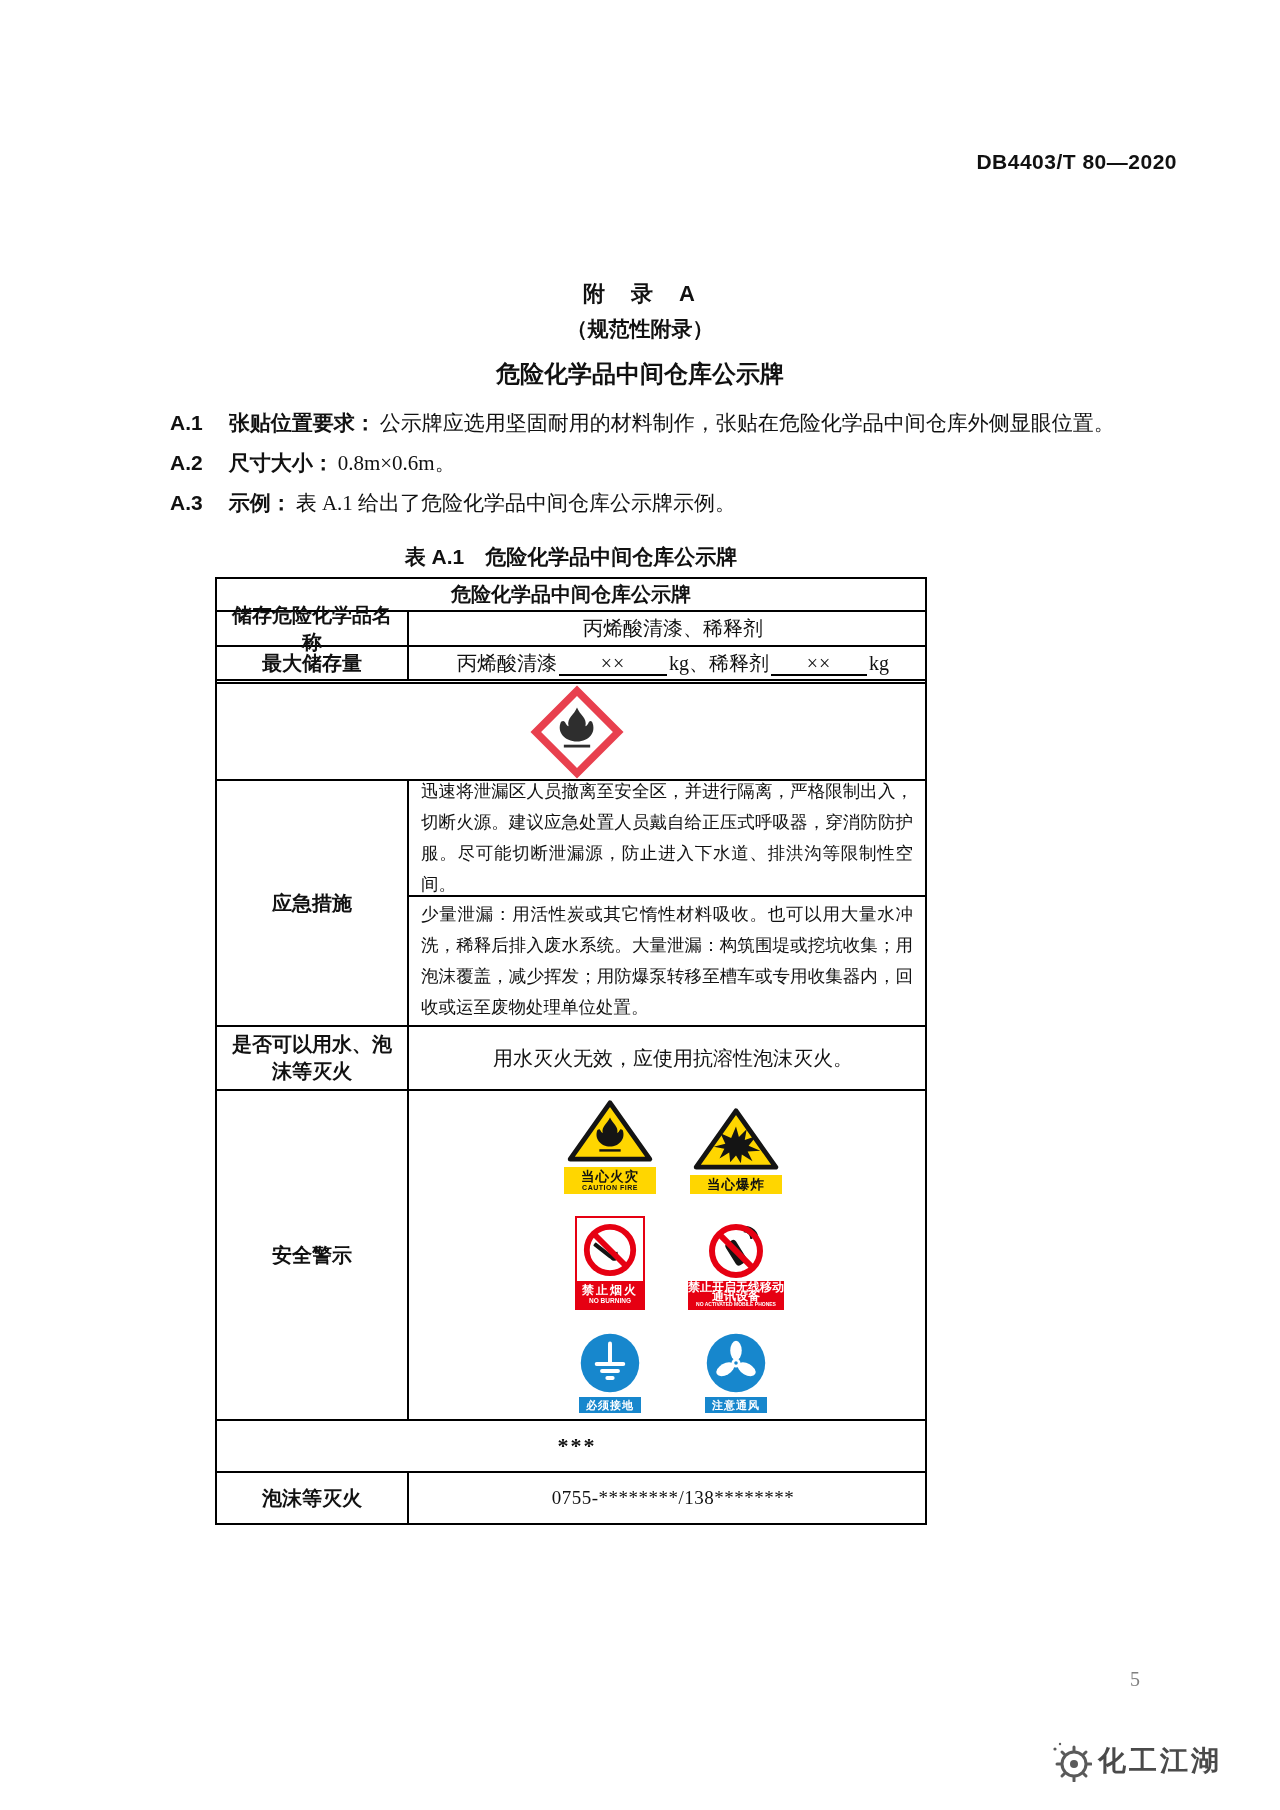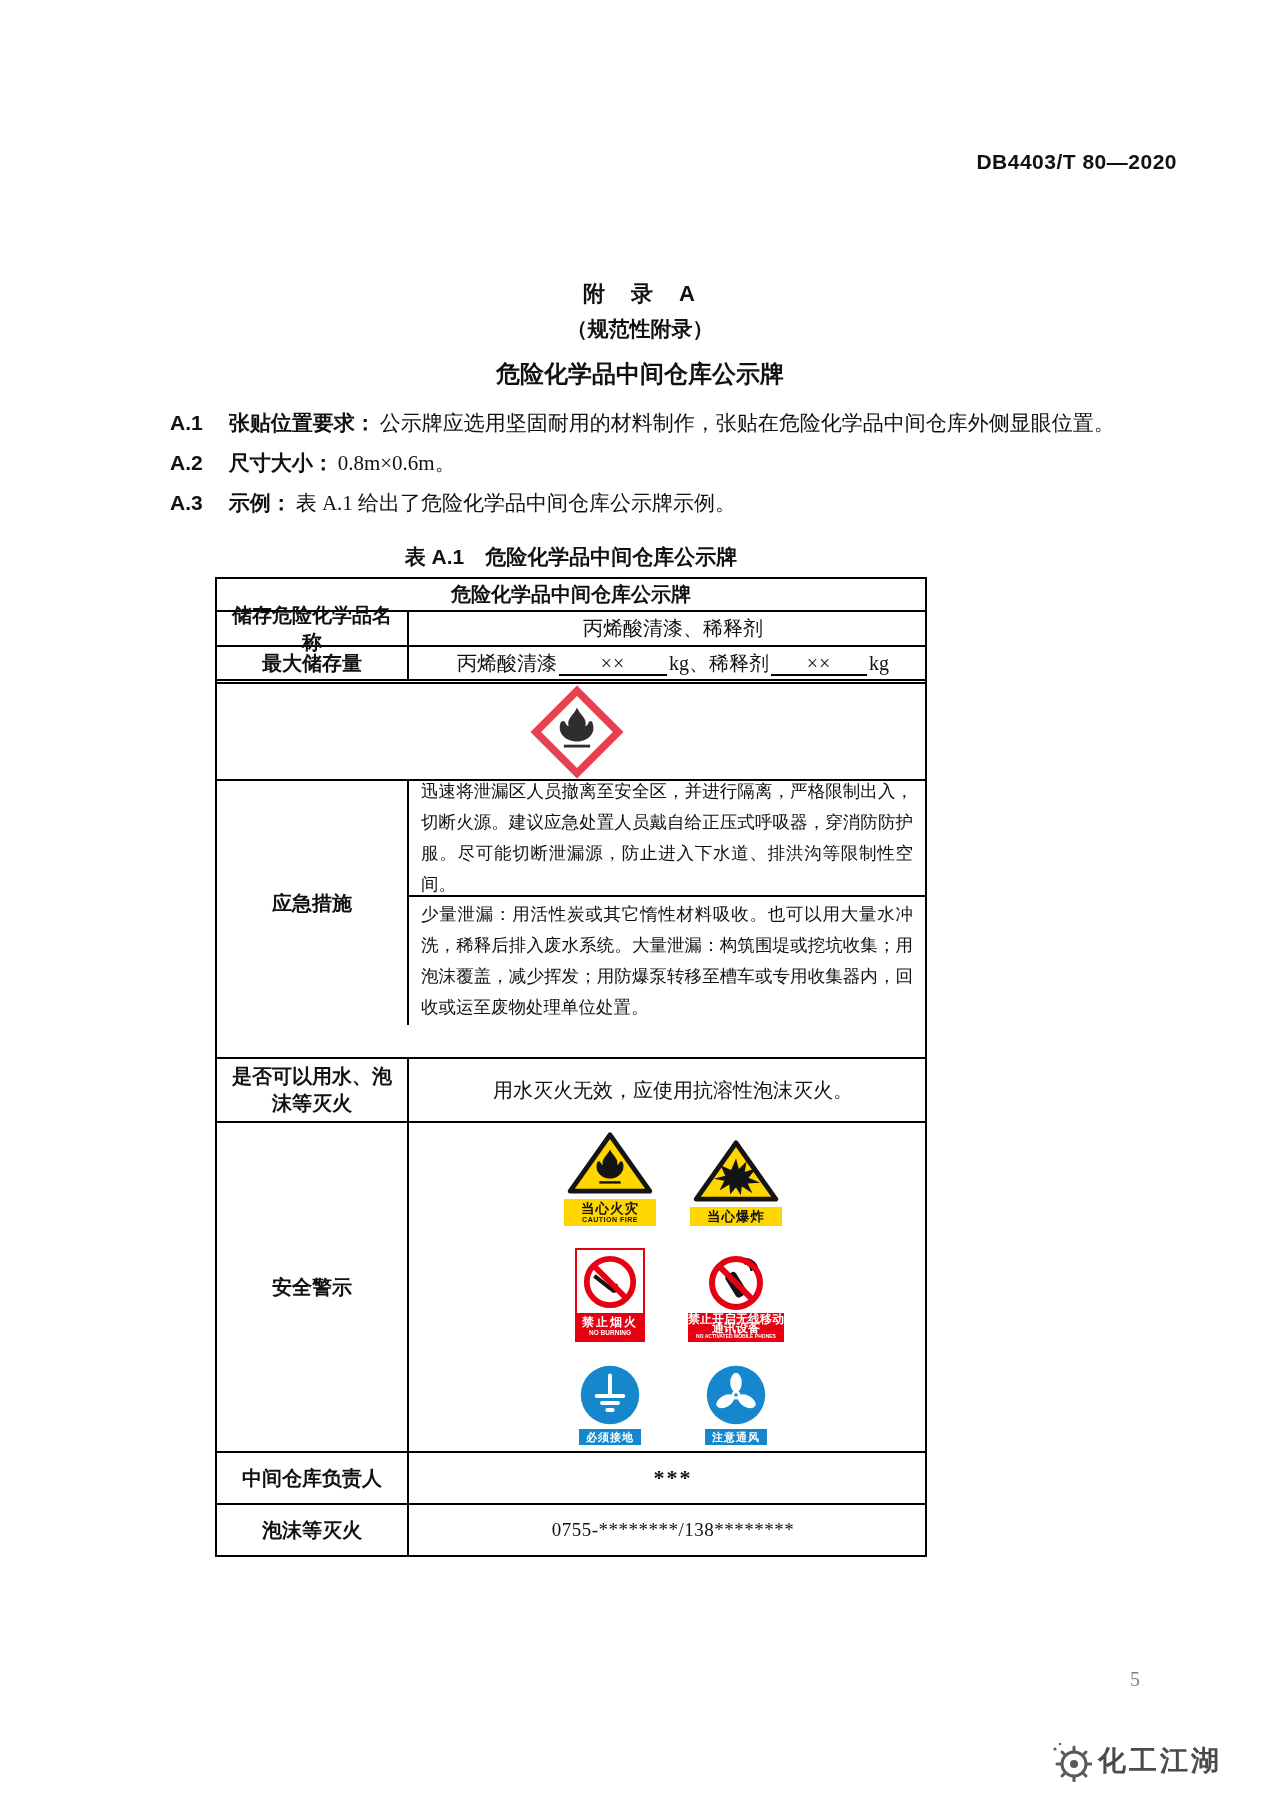--- a/index.html
+++ b/index.html
@@ -35,21 +35,21 @@
   .row+.row{border-top:2px solid #000;}
   .row.dblline{border-top:5px double #000;}
   .lab{flex:0 0 192px;border-right:2px solid #000;display:flex;align-items:center;
        justify-content:center;text-align:center;font-family:"Liberation Sans",sans-serif;
        font-weight:700;padding:2px 8px;box-sizing:border-box;line-height:27px;}
   .val{flex:1;display:flex;align-items:center;justify-content:center;text-align:center;
        box-sizing:border-box;padding-left:12px;}
   .full{flex:1;display:flex;align-items:center;justify-content:center;
         font-family:"Liberation Sans",sans-serif;font-weight:700;}
   .h-title{height:31px;} .h-name{height:35px;} .h-max{height:34px;}
-  .h-picto{height:100px;} .h-ext{height:64px;margin-top:32px;} .h-signs{height:330px;}
+  .h-picto{height:100px;} .h-ext{height:64px;} .h-signs{height:330px;}
   .h-mgr{height:52px;} .h-tel{height:52px;}
 
   .storage{margin:0;}
   .blankline{display:inline-block;border-bottom:2px solid #000;min-width:108px;
              text-align:center;letter-spacing:1px;line-height:22px;margin:0 2px;}
   .blankline.short{min-width:96px;}
 
   .vstack{flex:1;display:flex;flex-direction:column;}
   .sub{display:flex;align-items:center;padding:8px 12px;box-sizing:border-box;}
   .sub p{margin:0;text-align:justify;font-size:17.5px;line-height:31px;}
@@ -261,21 +261,20 @@
                 <span class="zh">注意通风</span>
               </div>
             </div>
           </div>
         </div>
 
       </div>
     </div>
 
     <div class="row h-mgr">
-      <div class="lab">中间仓库负责人</div>
       <div class="val mgr-val">***</div>
     </div>
 
     <div class="row h-tel">
       <div class="lab">泡沫等灭火</div>
       <div class="val tel-val">0755-********/138********</div>
     </div>
 
   </div>
 

